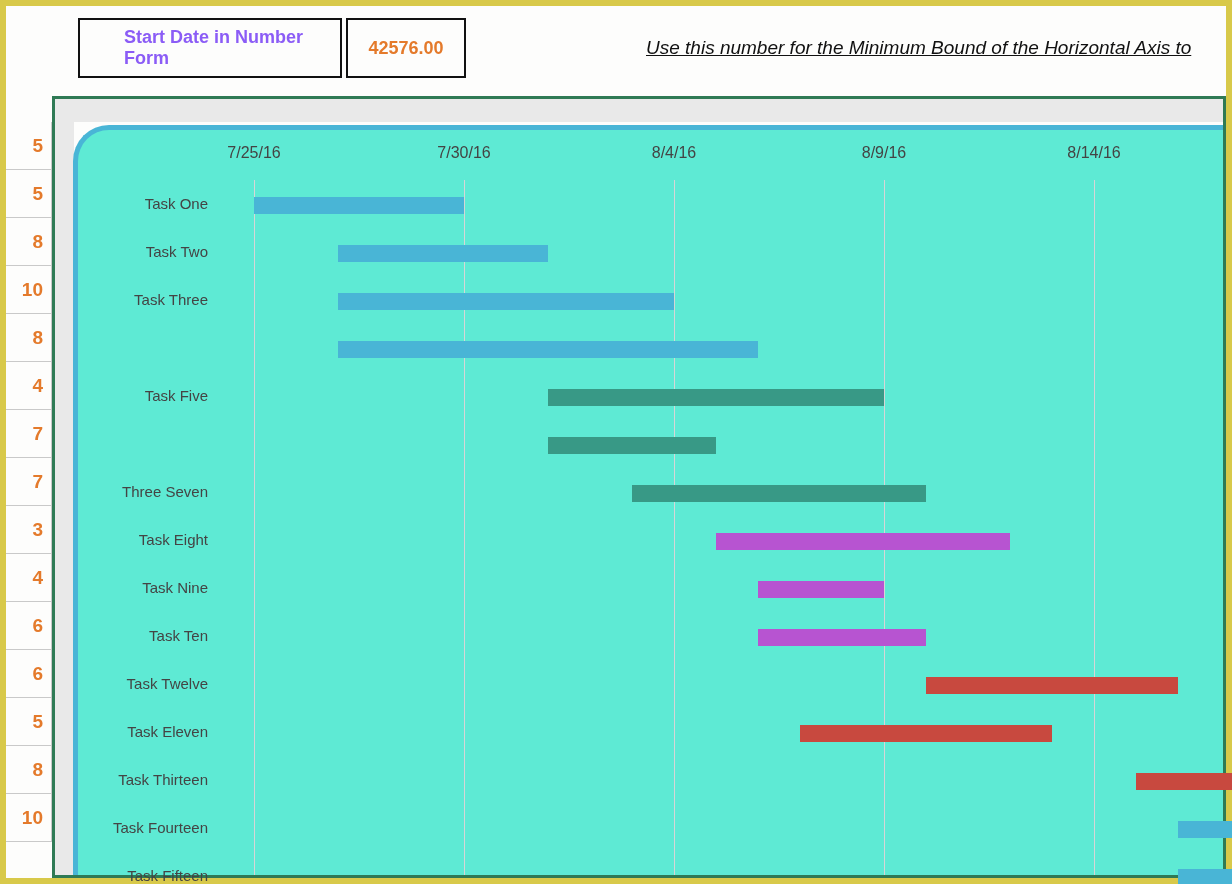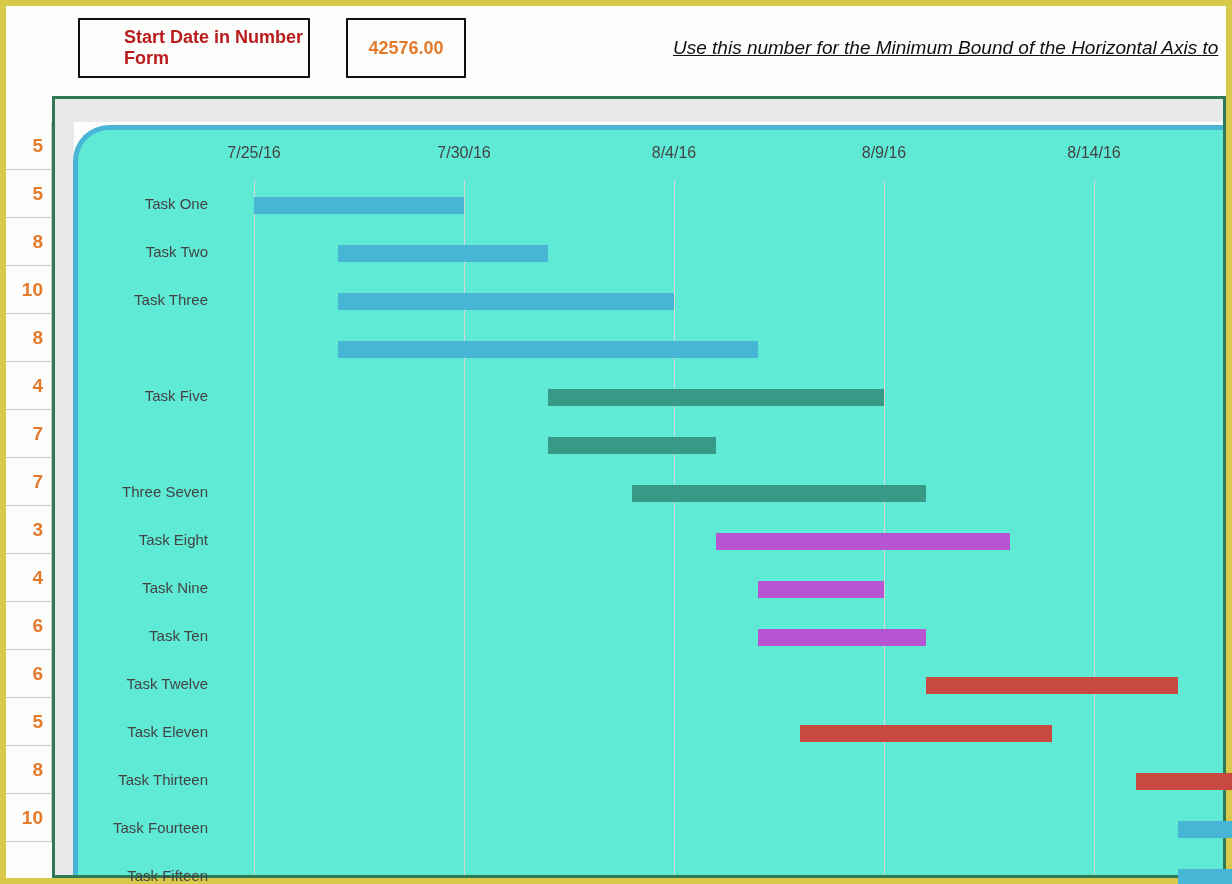--- a/index.html
+++ b/index.html
@@ -25,30 +25,30 @@
     position: absolute;
     left: 50px;
     right: 0;
     top: 12px;
     height: 66px;
   }
   .label-box {
     position: absolute;
     left: 22px;
     top: 0;
-    width: 232px;
+    width: 264px;
     height: 60px;
     border: 2px solid #111;
     box-sizing: border-box;
     display: flex;
     align-items: center;
     justify-content: center;
     font-weight: 700;
     font-size: 18px;
-    color: #b91c1c;
+    color: #8b5cf6;
     padding-left: 44px;
   }
   .value-box {
     position: absolute;
     left: 290px;
     top: 0;
     width: 120px;
     height: 60px;
     border: 2px solid #111;
     box-sizing: border-box;
@@ -66,21 +66,20 @@
     top: 0;
     height: 60px;
     display: flex;
     align-items: center;
     font-style: italic;
     text-decoration: underline;
     font-size: 19px;
     white-space: nowrap;
     overflow: hidden;
     color: #111;
-    margin-left: 27px;
   }
 
   
   .grid-area {
     position: absolute;
     left: 0;
     top: 90px;
     right: 0;
     bottom: 0;
   }

